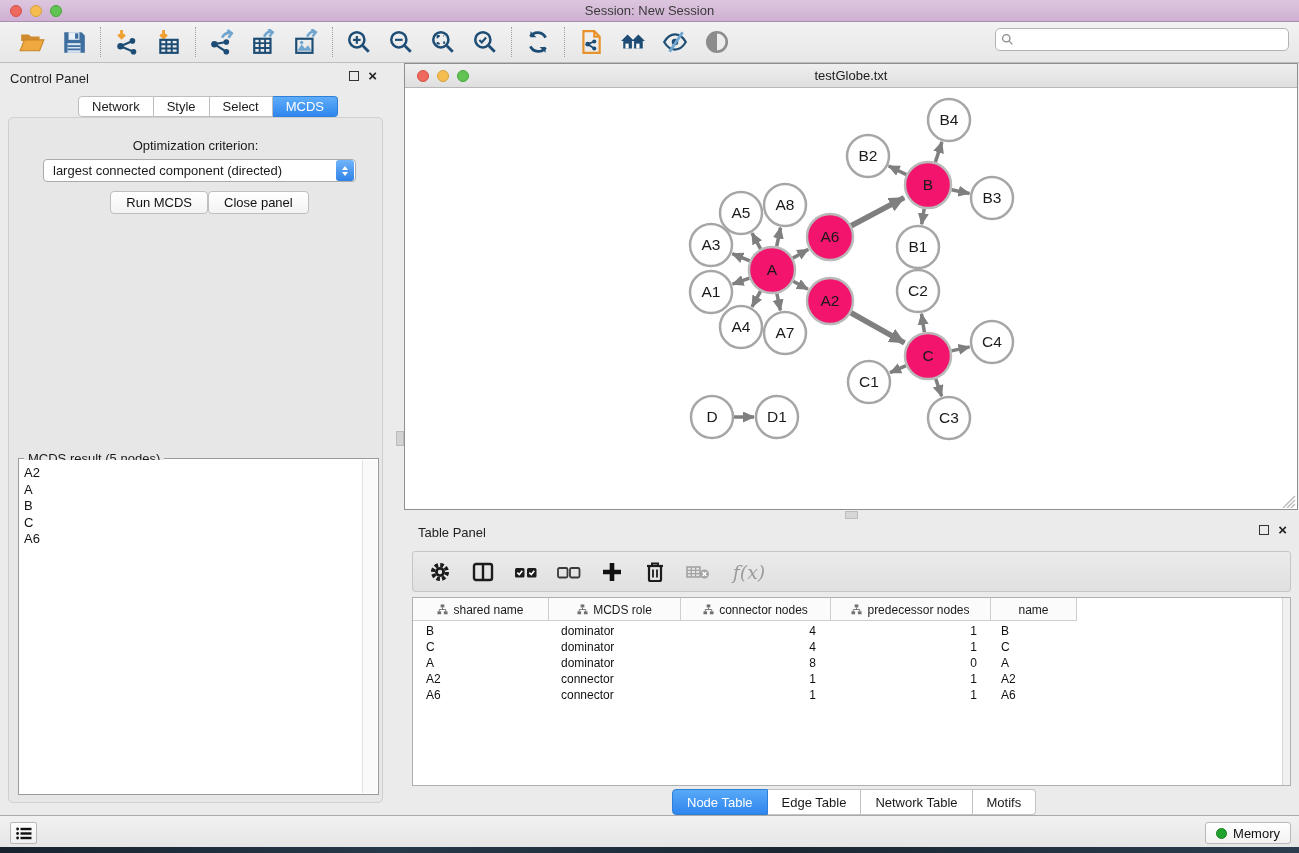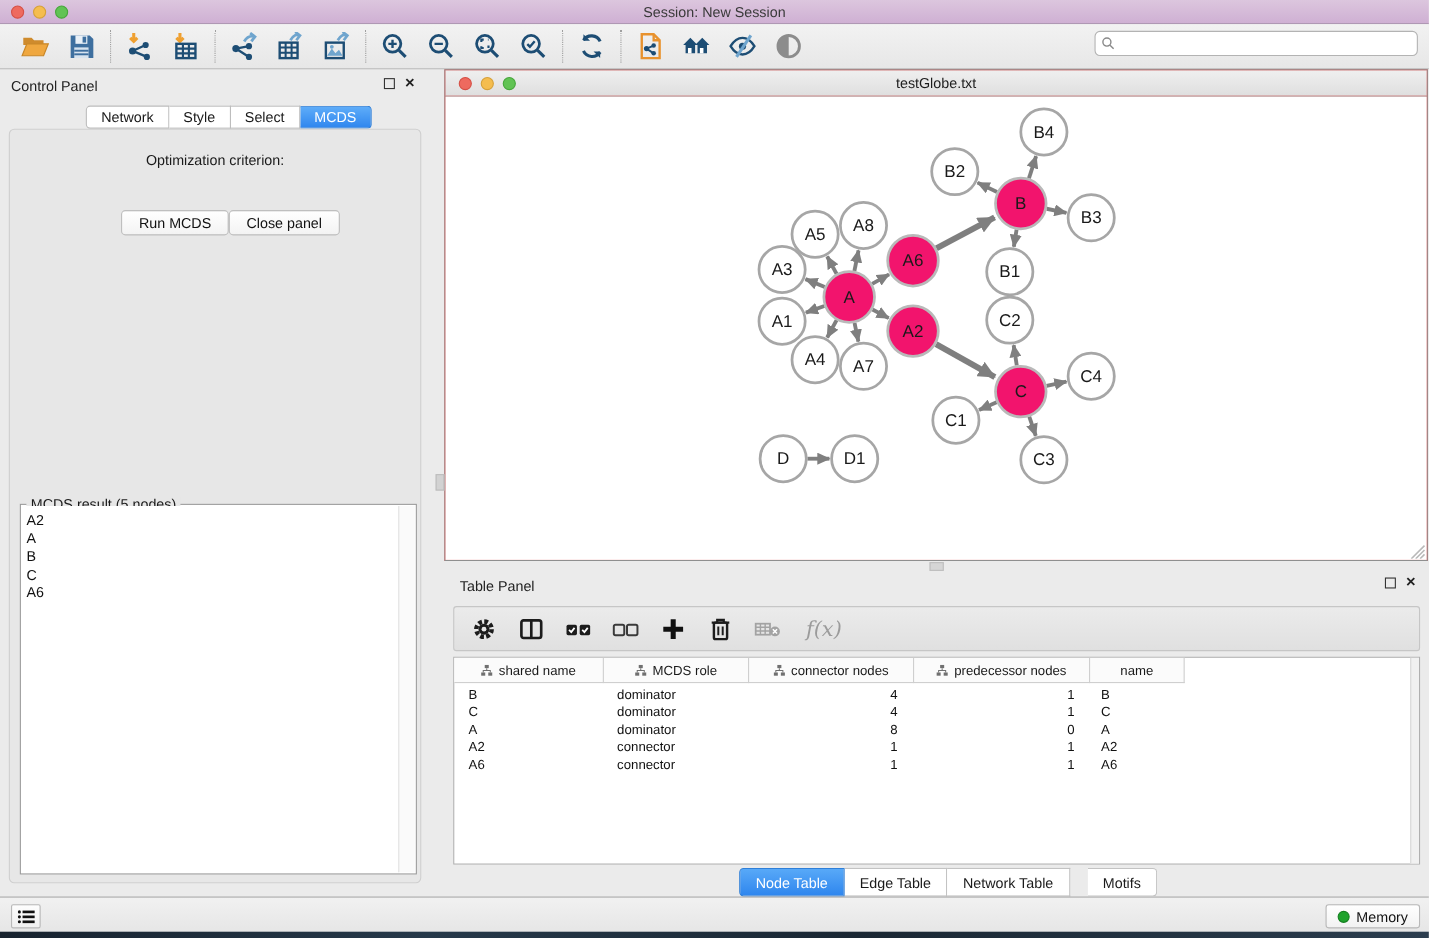--- a/index.html
+++ b/index.html
@@ -105,21 +105,21 @@
   .tcell.c1 { width:132px; padding-left:12px; }
   .tcell.c2 { width:150px; text-align:right; padding-right:15px; }
   .tcell.c3 { width:160px; text-align:right; padding-right:14px; }
   .tcell.c4 { width:86px; padding-left:10px; }
   .table-scroll { position:absolute; top:0; right:0; width:8px; height:100%; background:#f1f1f1; border-left:1px solid #d7d7d7; }
 
   .tp-tabs { position:absolute; left:672px; top:789px; display:flex; }
   .tp-tab { height:22px; padding:12px 14px; background:#fff; border:1px solid #c3c3c3; border-left:none;
     display:flex; align-items:center; font-size:13px; color:#1a1a1a; cursor:pointer; }
   .tp-tab:first-child { border-left:1px solid #c3c3c3; border-radius:4px 0 0 4px; }
-  .tp-tab:last-child { border-radius:0 4px 4px 0;margin-left:16px; }
+  .tp-tab:last-child { border-radius:0 4px 4px 0; }
   .tp-tab.active { background:linear-gradient(#58a9f8,#2f86ee); border-color:#2f7fd8; color:#fff; }
 
   
   .statusbar { position:absolute; left:0; top:815px; width:1299px; height:32px;
     background:linear-gradient(#f1f1f1,#e6e6e6); border-top:1px solid #ababab; }
   .list-btn { position:absolute; left:10px; top:6px; width:27px; height:22px; background:linear-gradient(#fdfdfd,#f0f0f0);
     border:1px solid #b9b9b9; border-radius:2px; display:flex; align-items:center; justify-content:center; cursor:pointer; }
   .memory-btn { position:absolute; right:8px; top:6px; height:22px; background:linear-gradient(#ffffff,#f2f2f2);
     border:1px solid #b9b9b9; border-radius:3px; display:flex; align-items:center; gap:6px; padding:0 10px; cursor:pointer; }
   .mem-dot { width:11px; height:11px; border-radius:50%; background:#1fa32c; border:1px solid #168021; }
@@ -299,20 +299,27 @@
   </span>
 </div>
 <div class="cp-tabs">
   <div class="cp-tab">Network</div>
   <div class="cp-tab">Style</div>
   <div class="cp-tab">Select</div>
   <div class="cp-tab active">MCDS</div>
 </div>
 <div class="cp-body">
   <div class="opt-label">Optimization criterion:</div>
+  <div class="criterion">
+    <span class="val">largest connected component (directed)</span>
+    <span class="stepper">
+        <i class="up"></i>
+        <i class="dn"></i>
+      </span>
+  </div>
   <div class="cp-btnrow">
     <button class="btn">Run MCDS</button>
     <button class="btn">Close panel</button>
   </div>
   <div class="mcds-fieldset">
     <span class="mcds-legend">MCDS result (5 nodes)</span>
     <div class="mcds-list">
         <div class="mcds-item">A2</div>
         <div class="mcds-item">A</div>
         <div class="mcds-item">B</div>

